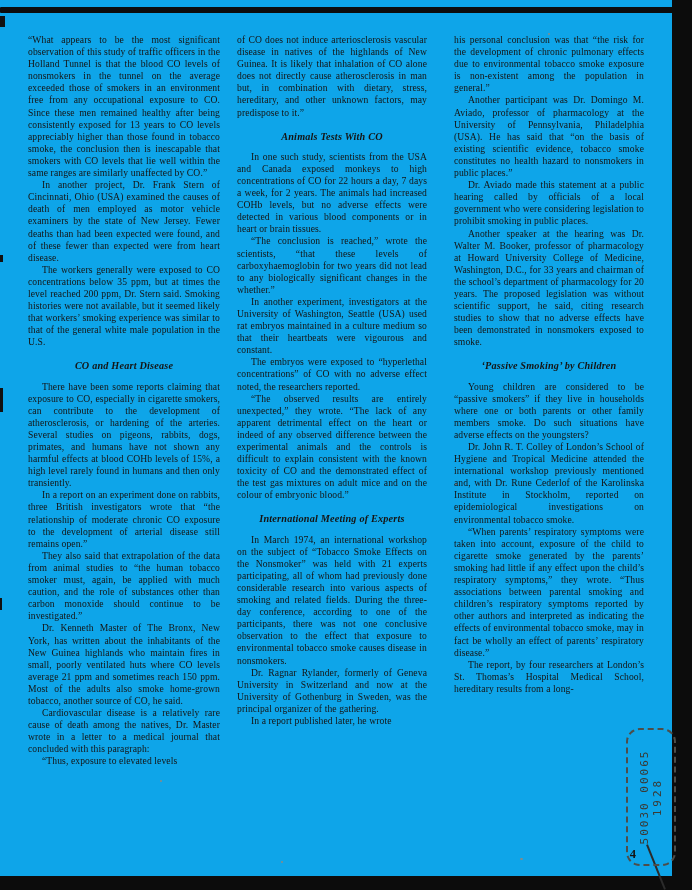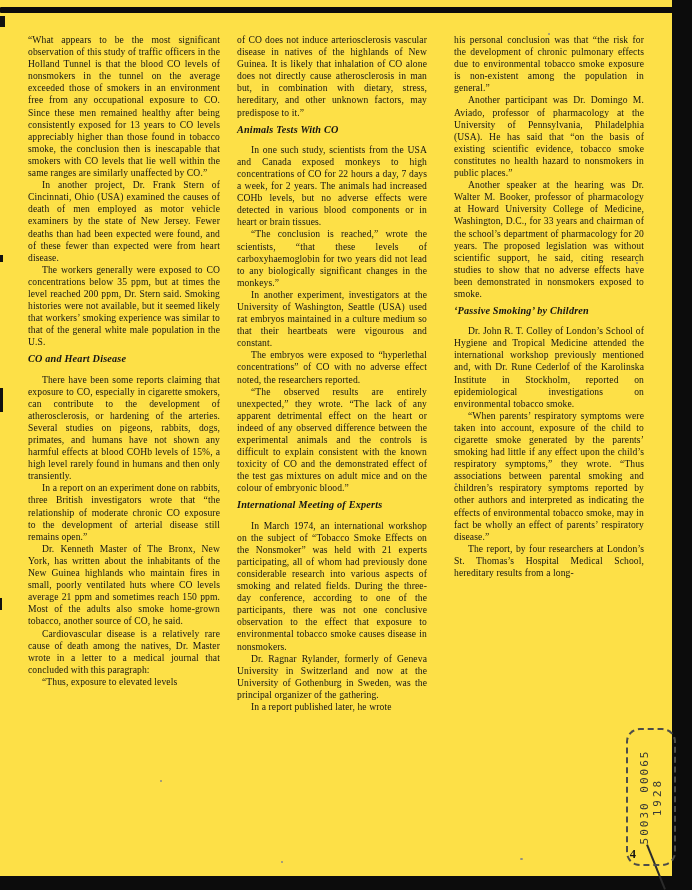--- a/index.html
+++ b/index.html
@@ -4,21 +4,21 @@
 <style>
   html, body { margin: 0; padding: 0; }
   body {
     width: 692px; height: 890px;
     background: #e9e7e2;
     font-family: "Liberation Serif", "DejaVu Serif", serif;
   }
   .page {
     position: relative;
     width: 692px; height: 890px;
-    background: #fde047;
+    background: #0ea5e9;
     overflow: hidden;
     color: #151413;
   }
   
   .bar-top    { position: absolute; left: 0; top: 7px;  width: 692px; height: 6px;  background: #0c0c0c; border-radius: 1px; }
   .bar-bottom { position: absolute; left: 0; top: 876px; width: 692px; height: 14px; background: #0c0c0c; }
   .bar-right  { position: absolute; left: 672px; top: 0; width: 20px; height: 890px; background: #0c0c0c; }
   .edge-mark  { position: absolute; background: #111; }
   .m1 { left: 0; top: 16px;  width: 5px; height: 11px; }
   .m2 { left: 0; top: 255px; width: 3px; height: 7px;  }
@@ -36,23 +36,23 @@
     text-align: justify;
     font-size: 9.6px; line-height: 12.1px;
     letter-spacing: 0.1px;
   }
   .col-1 { left: 28px;  width: 192px; }
   .col-2 { left: 237px; width: 190px; }
   .col-3 { left: 454px; width: 190px; font-family: Liberation Serif, serif; }
   .col p { margin: 0; }
   .col p.indent { text-indent: 14px; }
   .col h3 {
-    margin: 5px 0 8px 0;
+    margin: 12px 0 8px 0;
     font-size: 10.2px; font-weight: bold; font-style: italic;
-    letter-spacing: 0.2px;
+    text-align: center; letter-spacing: 0.2px;
   }
 
   
   .page-num {
     position: absolute; left: 600px; top: 847px; width: 36px;
     text-align: right; font-weight: bold; font-size: 12.5px;
   }
 
   
   .stamp { position: absolute; left: 626px; top: 728px; width: 46px; height: 134px; }
@@ -89,42 +89,45 @@
   <div class="speck s5"></div>
   <div class="speck s6"></div>
 
   <div class="col col-1">
       <p>“What appears to be the most significant observation of this study of traffic officers in the Holland Tunnel is that the blood CO levels of nonsmokers in the tunnel on the average exceeded those of smokers in an environment free from any occupational exposure to CO. Since these men remained healthy after being consistently exposed for 13 years to CO levels appreciably higher than those found in tobacco smoke, the conclusion then is inescapable that smokers with CO levels that lie well within the same ranges are similarly unaffected by CO.”</p>
       <p class="indent">In another project, Dr. Frank Stern of Cincinnati, Ohio (USA) examined the causes of death of men employed as motor vehicle examiners by the state of New Jersey. Fewer deaths than had been expected were found, and of these fewer than expected were from heart disease.</p>
       <p class="indent">The workers generally were exposed to CO concentrations below 35 ppm, but at times the level reached 200 ppm, Dr. Stern said. Smoking histories were not available, but it seemed likely that workers’ smoking experience was similar to that of the general white male population in the U.S.</p>
       <h3>CO and Heart Disease</h3>
       <p class="indent">There have been some reports claiming that exposure to CO, especially in cigarette smokers, can contribute to the development of atherosclerosis, or hardening of the arteries. Several studies on pigeons, rabbits, dogs, primates, and humans have not shown any harmful effects at blood COHb levels of 15%, a high level rarely found in humans and then only transiently.</p>
       <p class="indent">In a report on an experiment done on rabbits, three British investigators wrote that “the relationship of moderate chronic CO exposure to the development of arterial disease still remains open.”</p>
+      <p class="indent">They also said that extrapolation of the data from animal studies to “the human tobacco smoker must, again, be applied with much caution, and the role of substances other than carbon monoxide should continue to be investigated.”</p>
       <p class="indent">Dr. Kenneth Master of The Bronx, New York, has written about the inhabitants of the New Guinea highlands who maintain fires in small, poorly ventilated huts where CO levels average 21 ppm and sometimes reach 150 ppm. Most of the adults also smoke home-grown tobacco, another source of CO, he said.</p>
       <p class="indent">Cardiovascular disease is a relatively rare cause of death among the natives, Dr. Master wrote in a letter to a medical journal that concluded with this paragraph:</p>
       <p class="indent">“Thus, exposure to elevated levels</p>
     </div>
   <div class="col col-2">
       <p>of CO does not induce arteriosclerosis vascular disease in natives of the highlands of New Guinea. It is likely that inhalation of CO alone does not directly cause atherosclerosis in man but, in combination with dietary, stress, hereditary, and other unknown factors, may predispose to it.”</p>
       <h3>Animals Tests With CO</h3>
       <p class="indent">In one such study, scientists from the USA and Canada exposed monkeys to high concentrations of CO for 22 hours a day, 7 days a week, for 2 years. The animals had increased COHb levels, but no adverse effects were detected in various blood components or in heart or brain tissues.</p>
-      <p class="indent">“The conclusion is reached,” wrote the scientists, “that these levels of carboxyhaemoglobin for two years did not lead to any biologically significant changes in the monkeys.”</p>
+      <p class="indent">“The conclusion is reached,” wrote the scientists, “that these levels of carboxyhaemoglobin for two years did not lead to any biologically significant changes in the whether.”</p>
       <p class="indent">In another experiment, investigators at the University of Washington, Seattle (USA) used rat embryos maintained in a culture medium so that their heartbeats were vigourous and constant.</p>
       <p class="indent">The embryos were exposed to “hyperlethal concentrations” of CO with no adverse effect noted, the researchers reported.</p>
       <p class="indent">“The observed results are entirely unexpected,” they wrote. “The lack of any apparent detrimental effect on the heart or indeed of any observed difference between the experimental animals and the controls is difficult to explain consistent with the known toxicity of CO and the demonstrated effect of the test gas mixtures on adult mice and on the colour of embryonic blood.”</p>
       <h3>International Meeting of Experts</h3>
       <p class="indent">In March 1974, an international workshop on the subject of “Tobacco Smoke Effects on the Nonsmoker” was held with 21 experts participating, all of whom had previously done considerable research into various aspects of smoking and related fields. During the three-day conference, according to one of the participants, there was not one conclusive observation to the effect that exposure to environmental tobacco smoke causes disease in nonsmokers.</p>
       <p class="indent">Dr. Ragnar Rylander, formerly of Geneva University in Switzerland and now at the University of Gothenburg in Sweden, was the principal organizer of the gathering.</p>
       <p class="indent">In a report published later, he wrote</p>
     </div>
   <div class="col col-3">
       <p>his personal conclusion was that “the risk for the development of chronic pulmonary effects due to environmental tobacco smoke exposure is non-existent among the population in general.”</p>
       <p class="indent">Another participant was Dr. Domingo M. Aviado, professor of pharmacology at the University of Pennsylvania, Philadelphia (USA). He has said that “on the basis of existing scientific evidence, tobacco smoke constitutes no health hazard to nonsmokers in public places.”</p>
+      <p class="indent">Dr. Aviado made this statement at a public hearing called by officials of a local government who were considering legislation to prohibit smoking in public places.</p>
       <p class="indent">Another speaker at the hearing was Dr. Walter M. Booker, professor of pharmacology at Howard University College of Medicine, Washington, D.C., for 33 years and chairman of the school’s department of pharmacology for 20 years. The proposed legislation was without scientific support, he said, citing research studies to show that no adverse effects have been demonstrated in nonsmokers exposed to smoke.</p>
       <h3>‘Passive Smoking’ by Children</h3>
+      <p class="indent">Young children are considered to be “passive smokers” if they live in households where one or both parents or other family members smoke. Do such situations have adverse effects on the youngsters?</p>
       <p class="indent">Dr. John R. T. Colley of London’s School of Hygiene and Tropical Medicine attended the international workshop previously mentioned and, with Dr. Rune Cederlof of the Karolinska Institute in Stockholm, reported on epidemiological investigations on environmental tobacco smoke.</p>
       <p class="indent">“When parents’ respiratory symptoms were taken into account, exposure of the child to cigarette smoke generated by the parents’ smoking had little if any effect upon the child’s respiratory symptoms,” they wrote. “Thus associations between parental smoking and children’s respiratory symptoms reported by other authors and interpreted as indicating the effects of environmental tobacco smoke, may in fact be wholly an effect of parents’ respiratory disease.”</p>
       <p class="indent">The report, by four researchers at London’s St. Thomas’s Hospital Medical School, hereditary results from a long-</p>
     </div>
 
   <div class="stamp">
     <div class="stamp-inner">
       <span class="stamp-line1">50030 00065</span>
       <span class="stamp-line2">1928</span>
     </div>

